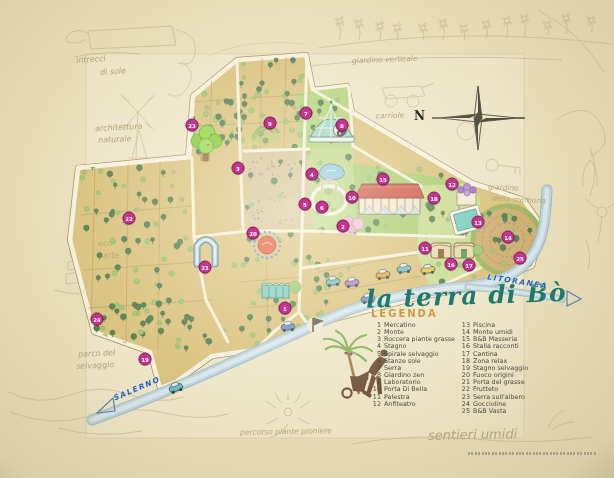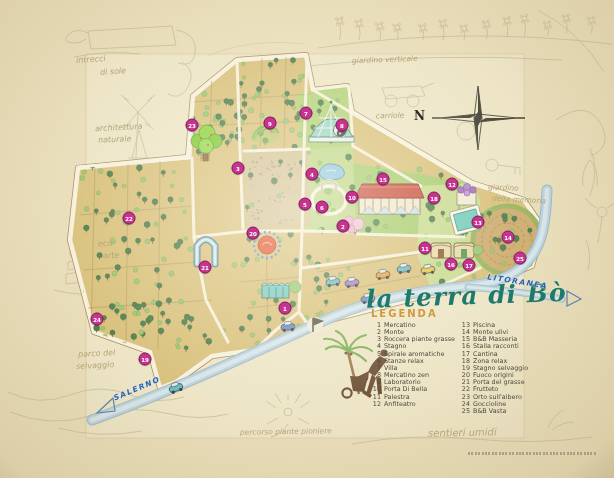--- a/index.html
+++ b/index.html
@@ -1008,33 +1008,33 @@
           <li>
             <span class="num">3</span>
             <span>Roccera piante grasse</span>
           </li>
           <li>
             <span class="num">4</span>
             <span>Stagno</span>
           </li>
           <li>
             <span class="num">5</span>
-            <span>Spirale aromatiche</span>
+            <span>Spirale selvaggio</span>
           </li>
           <li>
             <span class="num">6</span>
-            <span>Stanze relax</span>
+            <span>Stanze sole</span>
           </li>
           <li>
             <span class="num">7</span>
-            <span>Villa</span>
+            <span>Serra</span>
           </li>
           <li>
             <span class="num">8</span>
-            <span>Mercatino zen</span>
+            <span>Giardino zen</span>
           </li>
           <li>
             <span class="num">9</span>
             <span>Laboratorio</span>
           </li>
           <li>
             <span class="num">10</span>
             <span>Porta Di Bella</span>
           </li>
           <li>
@@ -1046,21 +1046,21 @@
             <span>Anfiteatro</span>
           </li>
         </ul>
       <ul class="c2" id="legend-col2">
           <li>
             <span class="num">13</span>
             <span>Piscina</span>
           </li>
           <li>
             <span class="num">14</span>
-            <span>Monte ulivi</span>
+            <span>Monte umidi</span>
           </li>
           <li>
             <span class="num">15</span>
             <span>B&amp;B Masseria</span>
           </li>
           <li>
             <span class="num">16</span>
             <span>Stalla racconti</span>
           </li>
           <li>
@@ -1082,21 +1082,21 @@
           <li>
             <span class="num">21</span>
             <span>Porta del grasse</span>
           </li>
           <li>
             <span class="num">22</span>
             <span>Frutteto</span>
           </li>
           <li>
             <span class="num">23</span>
-            <span>Orto sull'albero</span>
+            <span>Serra sull'albero</span>
           </li>
           <li>
             <span class="num">24</span>
             <span>Goccioline</span>
           </li>
           <li>
             <span class="num">25</span>
             <span>B&amp;B Vasta</span>
           </li>
         </ul>
@@ -1141,17 +1141,17 @@
       <div class="note" style="left: 98px; top: 135px; font-size: 8px; transform: rotate(-3deg);">naturale</div>
       <div class="note" style="left: 98px; top: 239px; font-size: 8px; transform: rotate(-2deg);">eco</div>
       <div class="note" style="left: 103px; top: 251px; font-size: 8px; transform: rotate(-2deg);">arte</div>
       <div class="note" style="left: 78px; top: 349px; font-size: 8px; transform: rotate(-3deg);">parco del</div>
       <div class="note" style="left: 76px; top: 361px; font-size: 8px; transform: rotate(-3deg);">selvaggio</div>
       <div class="note" style="left: 352px; top: 55px; font-size: 7.5px; transform: rotate(-2deg);">giardino verticale</div>
       <div class="note" style="left: 376px; top: 111px; font-size: 7.5px; transform: rotate(-2deg);">carriole</div>
       <div class="note" style="left: 488px; top: 183px; font-size: 7.5px; transform: rotate(3deg);">giardino</div>
       <div class="note" style="left: 492px; top: 195px; font-size: 7.5px; transform: rotate(3deg);">della memoria</div>
       <div class="note" style="left: 240px; top: 427px; font-size: 7.5px; transform: rotate(-1deg);">percorso piante pioniere</div>
-      <div class="note" style="left: 428px; top: 427px; font-size: 10px; transform: rotate(-1deg);">sentieri umidi</div>
+      <div class="note" style="left: 428px; top: 427px; font-size: 13px; transform: rotate(-1deg);">sentieri umidi</div>
     </div>
 
   <div class="credit-line"></div>
 </div>
 
 </body></html>

